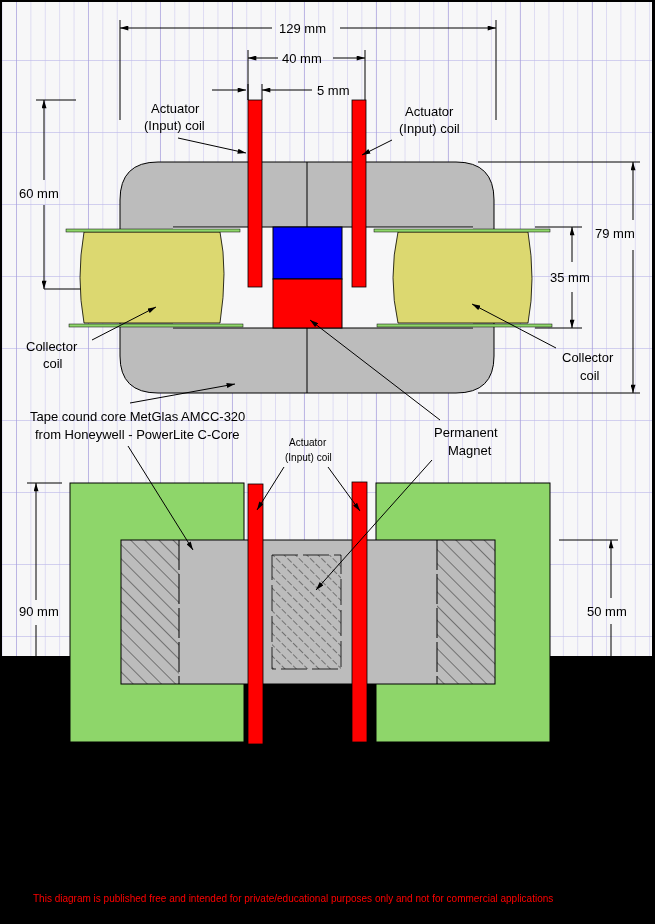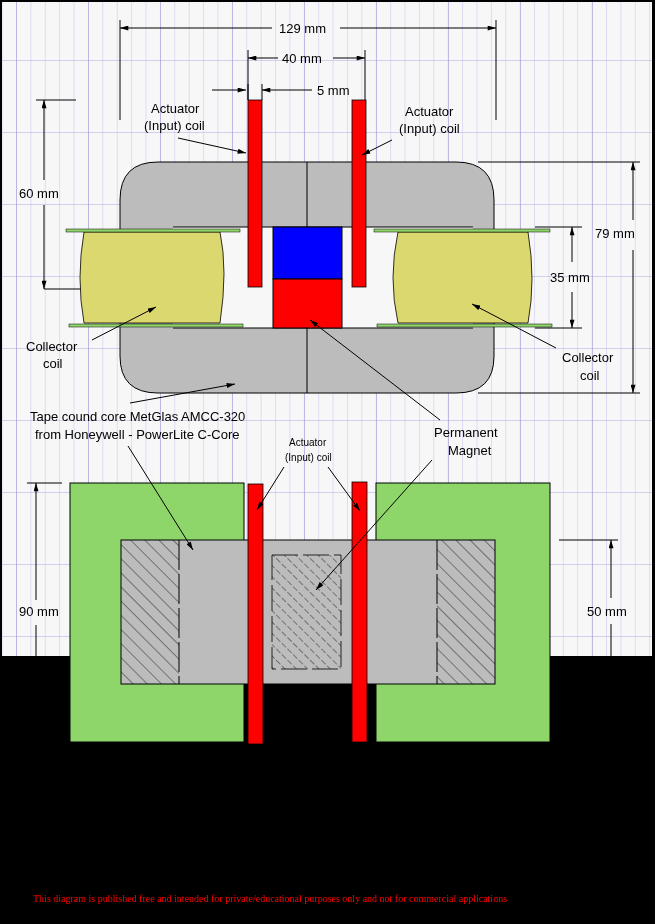--- a/index.html
+++ b/index.html
@@ -28,21 +28,21 @@
       border: 1px solid #000; box-sizing: border-box;
     }
     .caption-title {
       position: absolute; left: 12px; top: 6px; font-size: 13.5px; color: #000;
       white-space: nowrap; border-bottom: 1px solid #000; padding-bottom: 1px;
     }
     .caption-sub {
       position: absolute; left: 12px; top: 24px; font-size: 13.5px; color: #000; white-space: nowrap;
     }
     .caption-note {
-      position: absolute; left: 12px; top: 61px; font-size: 10px; white-space: nowrap; font-family: Liberation Serif, serif;
+      position: absolute; left: 12px; top: 61px; font-size: 10px; white-space: nowrap;
     }
   </style>
 </head>
 <body>
 
 <div id="canvas">
 <svg width="650" height="917" viewBox="2 2 650 917">
   <defs>
     <marker id="arr" viewBox="0 0 10 6" refX="10" refY="3" markerWidth="9" markerHeight="5" orient="auto-start-reverse">
       <path d="M0,0 L10,3 L0,6 z" fill="#000"></path>

